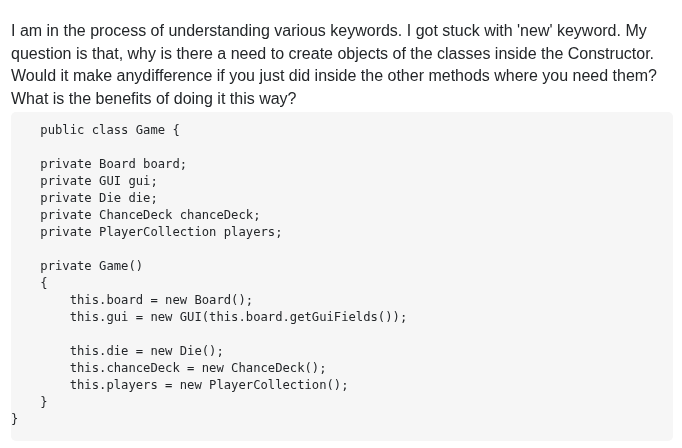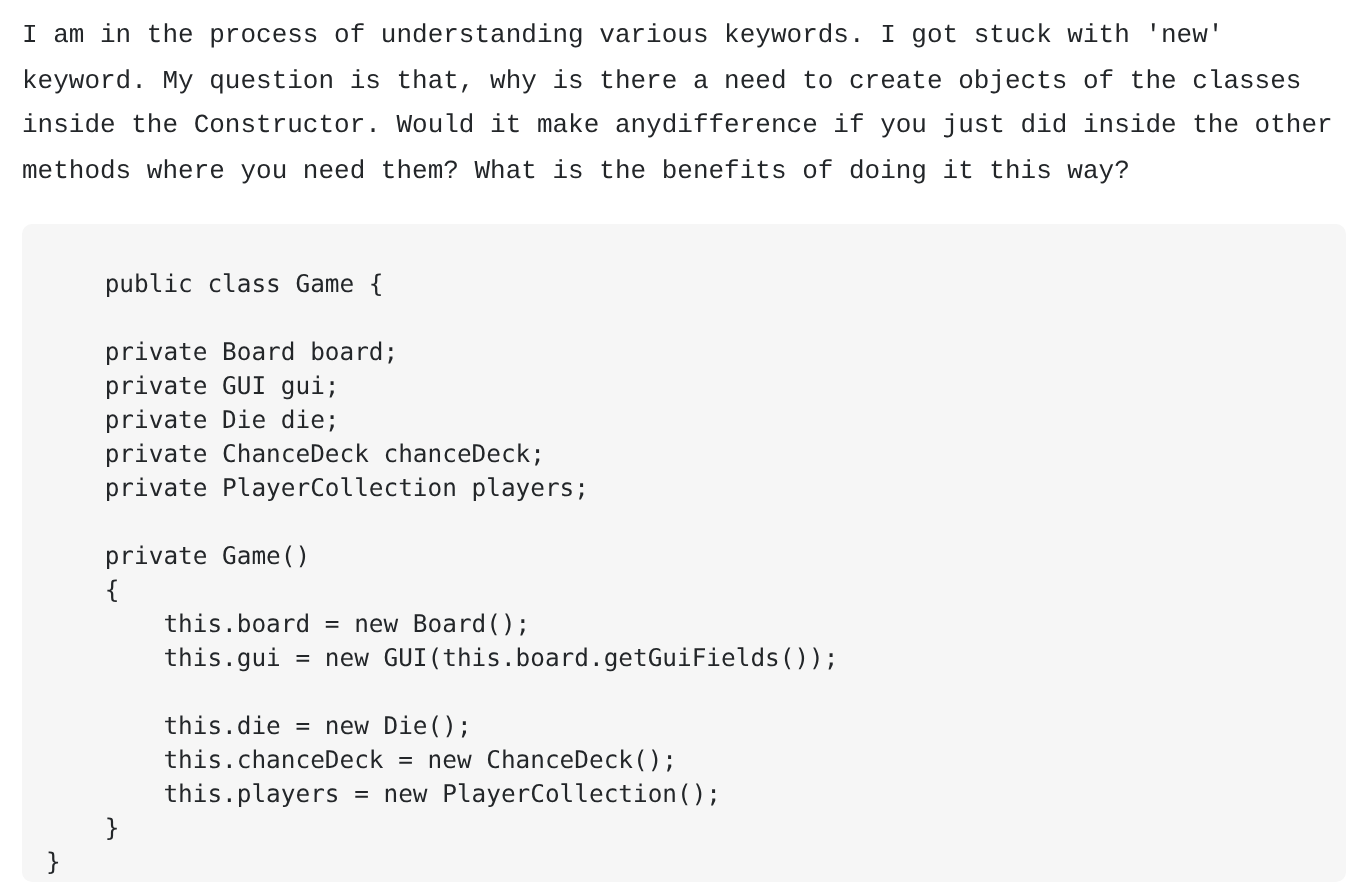--- a/index.html
+++ b/index.html
@@ -1,28 +1,28 @@
 <!DOCTYPE html>
 <html><head>
   <meta charset="utf-8">
   <style>
     html, body { margin: 0; padding: 0; background: #ffffff; }
     body { width: 682px; height: 448px; overflow: hidden; position: relative; }
     .question {
-      position: absolute; left: 11px; top: 7px; width: 664px;
-      font-family: Liberation Mono, monospace;
-      font-size: 13px; line-height: 22.5px; color: #232629;
+      position: absolute; left: 11px; top: 20px; width: 664px;
+      font-family: Liberation Sans, sans-serif;
+      font-size: 16px; line-height: 22.5px; color: #232629;
       margin: 0;
     }
     .code-block {
       position: absolute; left: 11px; top: 112px; width: 662px; height: 329px;
       background: #f6f6f6; border-radius: 5px;
     }
     .code {
-      position: absolute; left: 11px; top: 122px; margin: 12px;
+      position: absolute; left: 11px; top: 122px; margin: 0;
       font-family: "DejaVu Sans Mono", monospace;
       font-size: 12.2px; line-height: 17px; color: #232629;
       white-space: pre;
     }
     .code .ln { display: block; height: 17px; }
   </style>
 </head>
 <body>
 
 <p class="question">I am in the process of understanding various keywords. I got stuck with 'new' keyword. My question is that, why is there a need to create objects of the classes inside the Constructor. Would it make anydifference if you just did inside the other methods where you need them? What is the benefits of doing it this way?</p>

